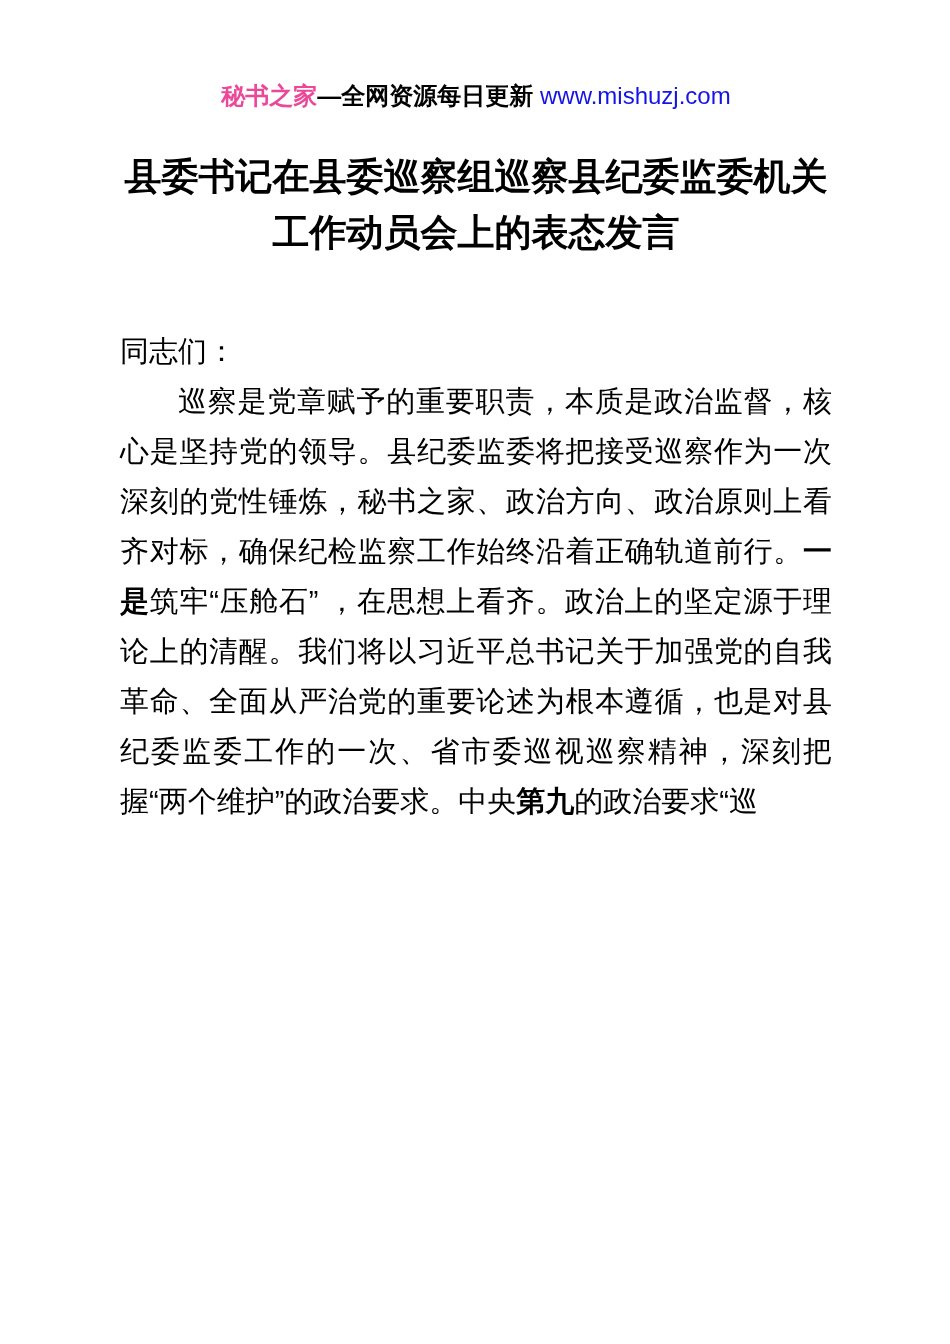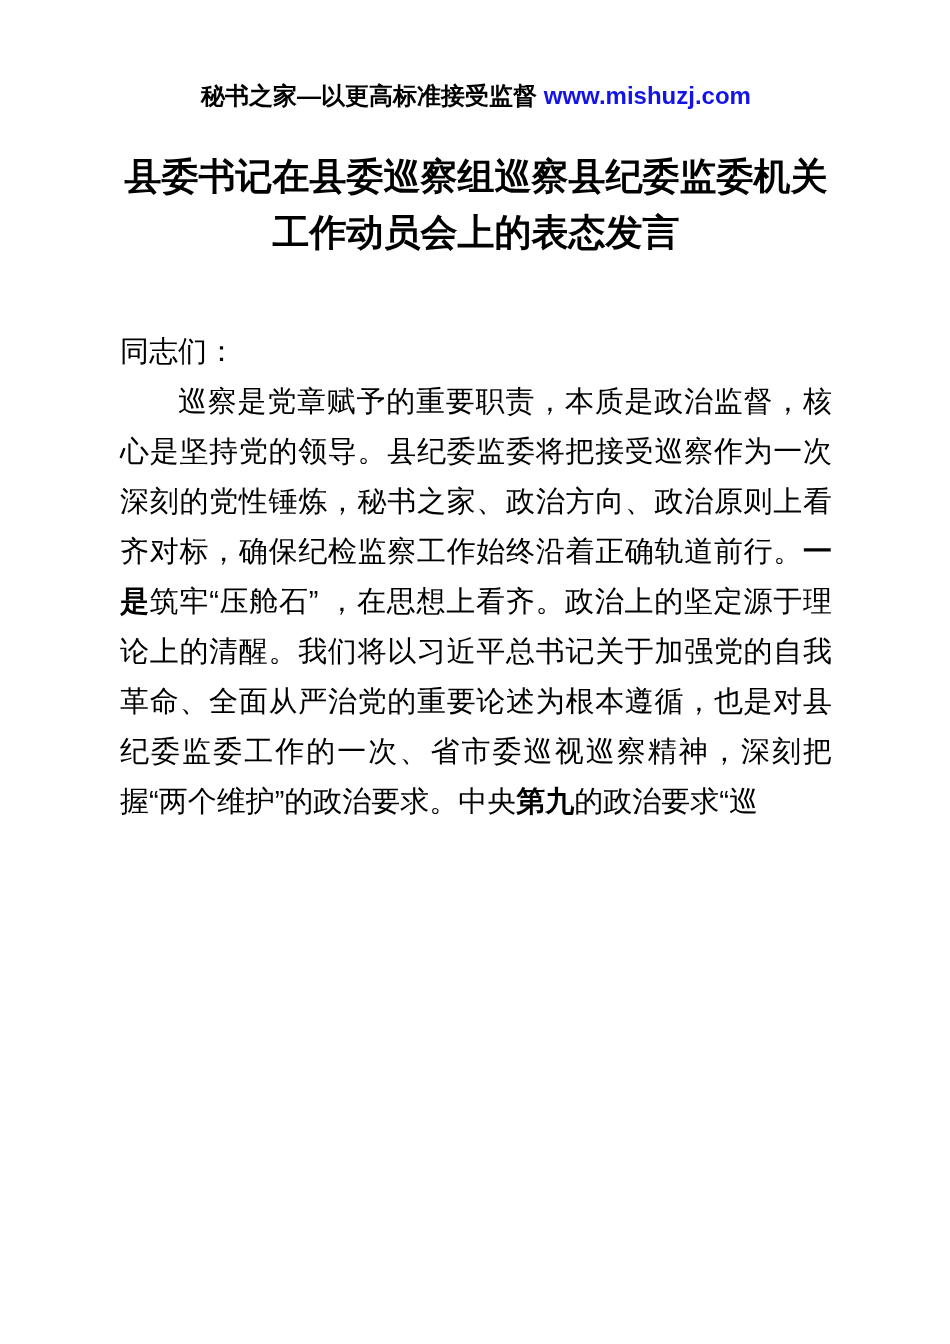--- a/index.html
+++ b/index.html
@@ -20,30 +20,30 @@
     height: 1344px;
     padding: 80px 118px 0 120px;
   }
   .doc-header {
     text-align: center;
     font-size: 24px;
     line-height: 1.3;
     white-space: nowrap;
   }
   .brand {
-    color: #000000;
+    color: #ec4899;
     font-weight: bold;
   }
   .tagline {
     color: #000000;
     font-weight: bold;
   }
   .url {
     color: #1414e6;
-    font-weight: bold;
+    font-weight: normal;
     cursor: pointer;
   }
   .doc-title {
     margin-top: 38px;
     text-align: center;
     font-weight: bold;
     font-size: 37px;
     line-height: 1.5;
     color: #000000;
   }
@@ -64,21 +64,21 @@
   .bold {
     font-weight: bold;
   }
 </style>
 </head>
 <body>
 
 <div class="page">
 
   <div class="doc-header">
-    <span class="brand">秘书之家</span><span class="tagline">—以更高标准接受监督 </span><span class="url">www.mishuzj.com</span>
+    <span class="brand">秘书之家</span><span class="tagline">—全网资源每日更新 </span><span class="url">www.mishuzj.com</span>
   </div>
 
   <div class="doc-title">县委书记在县委巡察组巡察县纪委监委机关工作动员会上的表态发言</div>
 
   <div class="doc-body">
       <p><span>同志们：</span></p>
       <p class="indent"><span>巡察是党章赋予的重要职责，本质是政治监督，核心是坚持党的领导。县纪委监委将把接受巡察作为一次深刻的党性锤炼，秘书之家、政治方向、政治原则上看齐对标，确保纪检监察工作始终沿着正确轨道前行。</span><span class="bold">一是</span><span>筑牢“压舱石”  ，在思想上看齐。政治上的坚定源于理论上的清醒。我们将以习近平总书记关于加强党的自我革命、全面从严治党的重要论述为根本遵循，也是对县纪委监委工作的一次、省市委巡视巡察精神，深刻把握“两个维护”的政治要求。中央</span><span class="bold">第九</span><span>的政治要求“巡</span></p>
     </div>
 
 </div>

